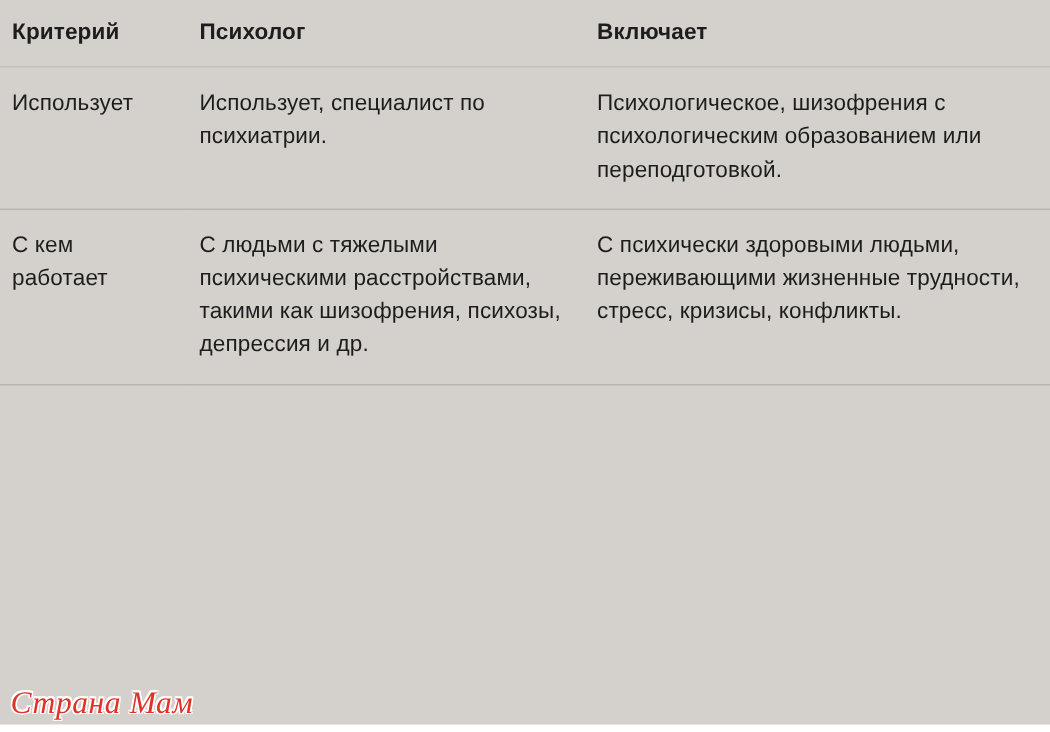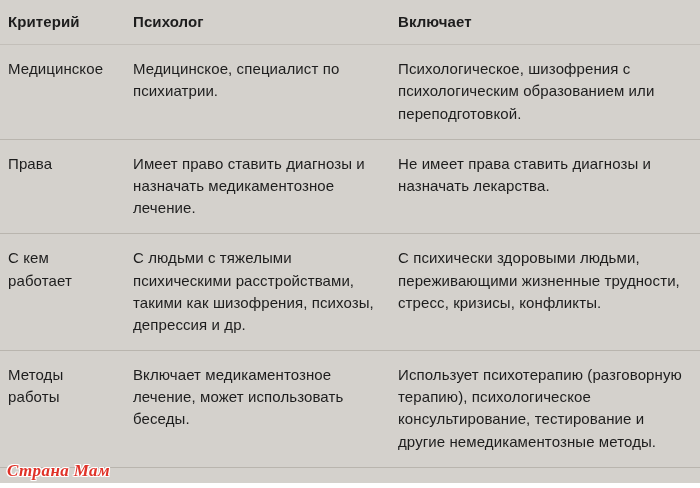--- a/index.html
+++ b/index.html
@@ -68,23 +68,23 @@
   table.cmp th:nth-child(2),
   table.cmp td:nth-child(2) { padding-left: 8px; }
   table.cmp th:nth-child(3),
   table.cmp td:nth-child(3) { padding-left: 8px; }
 
   #watermark {
     position: absolute;
     left: 7px;
     bottom: 9px;
     font-family: "Liberation Serif", serif;
-    font-weight: bold;
+    font-weight: normal;
     font-style: italic;
-    font-size: 17px;
+    font-size: 21px;
     line-height: 1;
     color: #e03228;
     letter-spacing: 0.4px;
     white-space: nowrap;
     text-shadow:
       -1px -1px 0 #ffffff,
        1px -1px 0 #ffffff,
       -1px  1px 0 #ffffff,
        1px  1px 0 #ffffff,
        0px -1px 0 #ffffff,
@@ -106,38 +106,28 @@
     </colgroup>
     <thead>
       <tr>
         <th>Критерий</th>
         <th>Психолог</th>
         <th>Включает</th>
       </tr>
     </thead>
     <tbody>
       <tr>
-        <td>Медицинское</td>
-        <td>Медицинское, специалист по психиатрии.</td>
+        <td>Использует</td>
+        <td>Использует, специалист по психиатрии.</td>
         <td>Психологическое, шизофрения с психологическим образованием или переподготовкой.</td>
-      </tr>
-      <tr>
-        <td>Права</td>
-        <td>Имеет право ставить диагнозы и назначать медикаментозное лечение.</td>
-        <td>Не имеет права ставить диагнозы и назначать лекарства.</td>
       </tr>
       <tr>
         <td>С кем работает</td>
         <td>С людьми с тяжелыми психическими расстройствами, такими как шизофрения, психозы, депрессия и др.</td>
         <td>С психически здоровыми людьми, переживающими жизненные трудности, стресс, кризисы, конфликты.</td>
-      </tr>
-      <tr>
-        <td>Методы работы</td>
-        <td>Включает медикаментозное лечение, может использовать беседы.</td>
-        <td>Использует психотерапию (разговорную терапию), психологическое консультирование, тестирование и другие немедикаментозные методы.</td>
       </tr>
     </tbody>
   </table>
 
   <div id="watermark">Страна Мам</div>
 
   <div id="bottom-strip"></div>
 
 </div>
 

